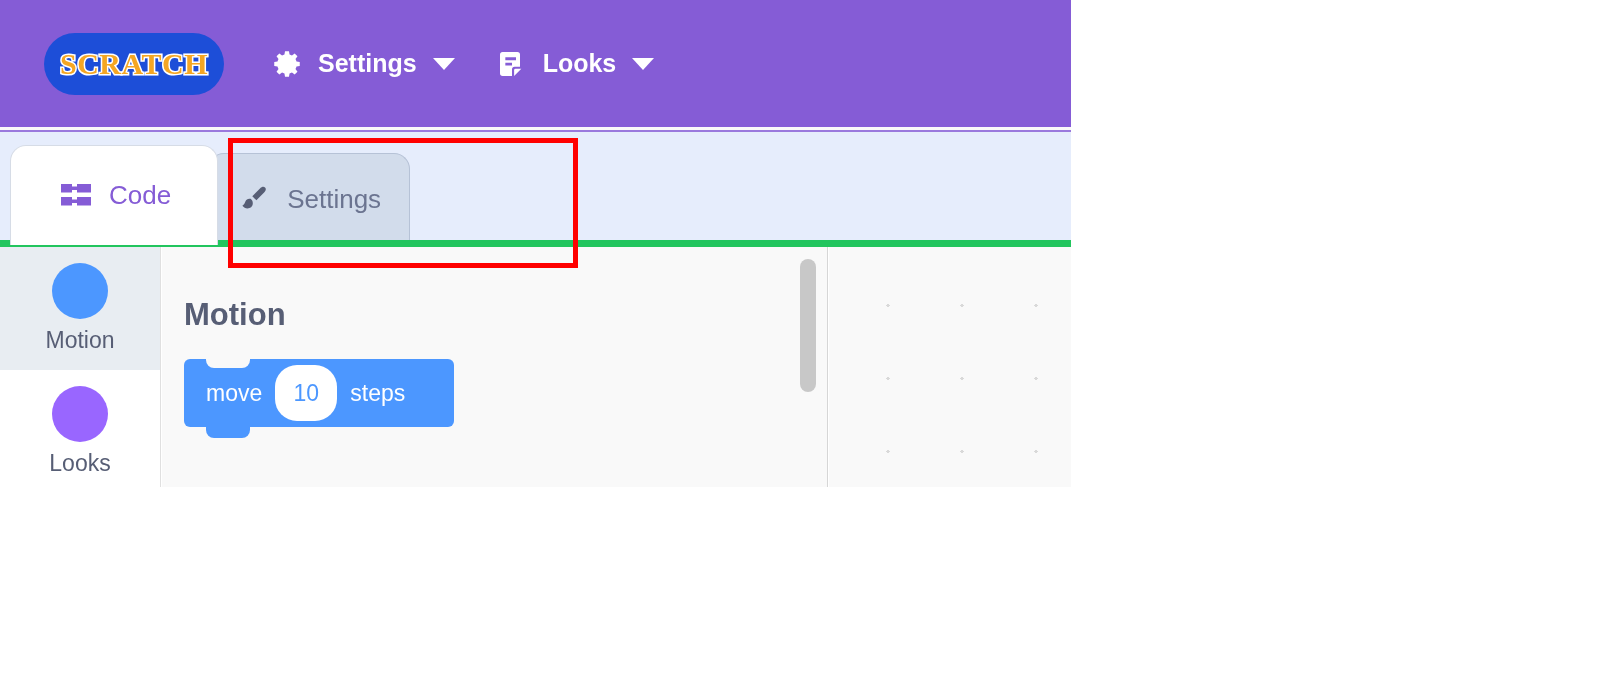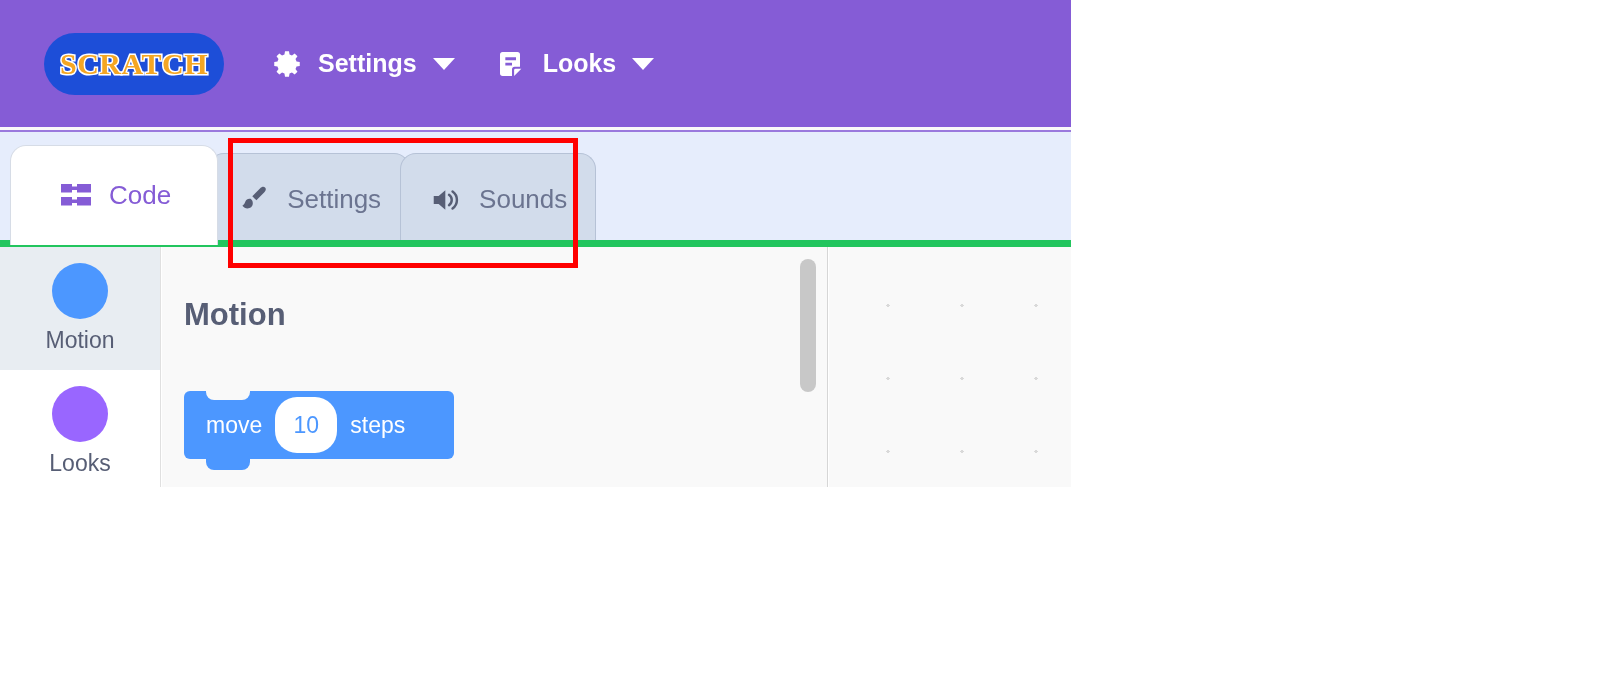--- a/index.html
+++ b/index.html
@@ -217,21 +217,21 @@
     left: 22px;
     top: 50px;
     font-size: 31px;
     font-weight: bold;
     color: #575E75;
   }
 
   .scratch-block {
     position: absolute;
     left: 22px;
-    top: 144px;
+    top: 112px;
     width: 270px;
     height: 68px;
     background: #4C97FF;
     border-radius: 6px;
     display: flex;
     align-items: center;
     padding-left: 22px;
     box-sizing: border-box;
     cursor: pointer;
     user-select: none;
@@ -378,30 +378,20 @@
       <div class="tab inactive">
         <span class="tab-icon">
           <svg width="34" height="34" viewBox="0 0 24 24" fill="#575E75">
             <path d="M19.8 3.2c-.9-.9-2.3-.6-3.4.5l-5.6 5.6 2.9 2.9 5.6-5.6c1.1-1.1 1.4-2.5.5-3.4z"></path>
             <path d="M9.6 11.2c-1.6-.5-3 .3-3.6 1.7-.5 1.2-.9 2.4-2.2 3.2 1.2 1.6 3.2 2.3 5 1.6 1.8-.7 2.7-2.5 2.3-4.2-.2-.9-.7-1.7-1.5-2.3z"></path>
           </svg>
         </span>
         <span class="tab-label">Settings</span>
       </div>
 
-      <div class="tab inactive">
-        <span class="tab-icon">
-          <svg width="34" height="30" viewBox="0 0 24 22" fill="#575E75">
-            <path d="M3 8h3.6L11.5 3.8v14.4L6.6 14H3z"></path>
-            <path d="M14.2 7.2a4.6 4.6 0 0 1 0 7.6" fill="none" stroke="#575E75" stroke-width="1.8" stroke-linecap="round"></path>
-            <path d="M16.8 4.8a7.6 7.6 0 0 1 0 12.4" fill="none" stroke="#575E75" stroke-width="1.8" stroke-linecap="round"></path>
-          </svg>
-        </span>
-        <span class="tab-label">Sounds</span>
-      </div>
 
     </div>
   </div>
 
   <div class="workarea">
 
     <div class="category-col">
       <div class="cat selected">
         <span class="cat-dot" style="background:#4C97FF"></span>
         <span class="cat-label">Motion</span>

